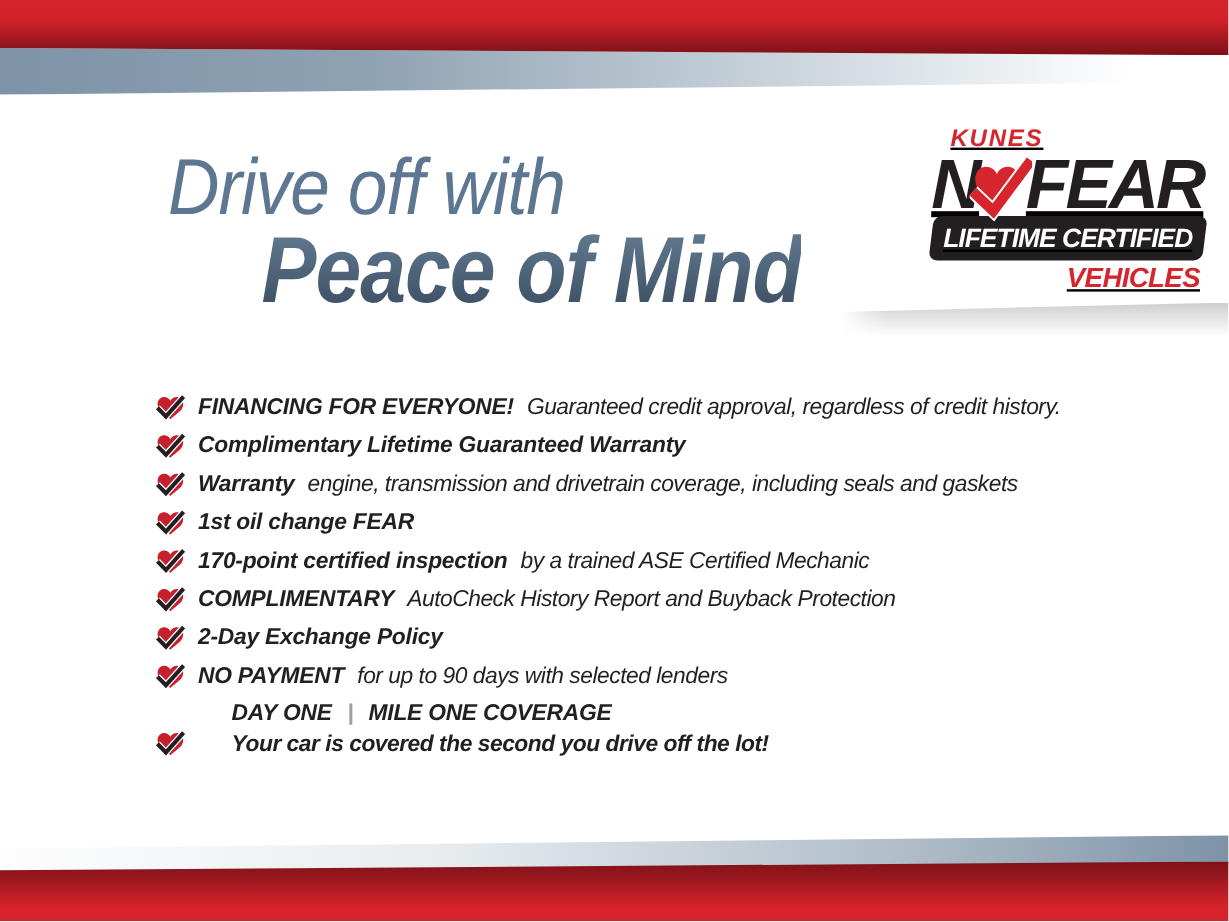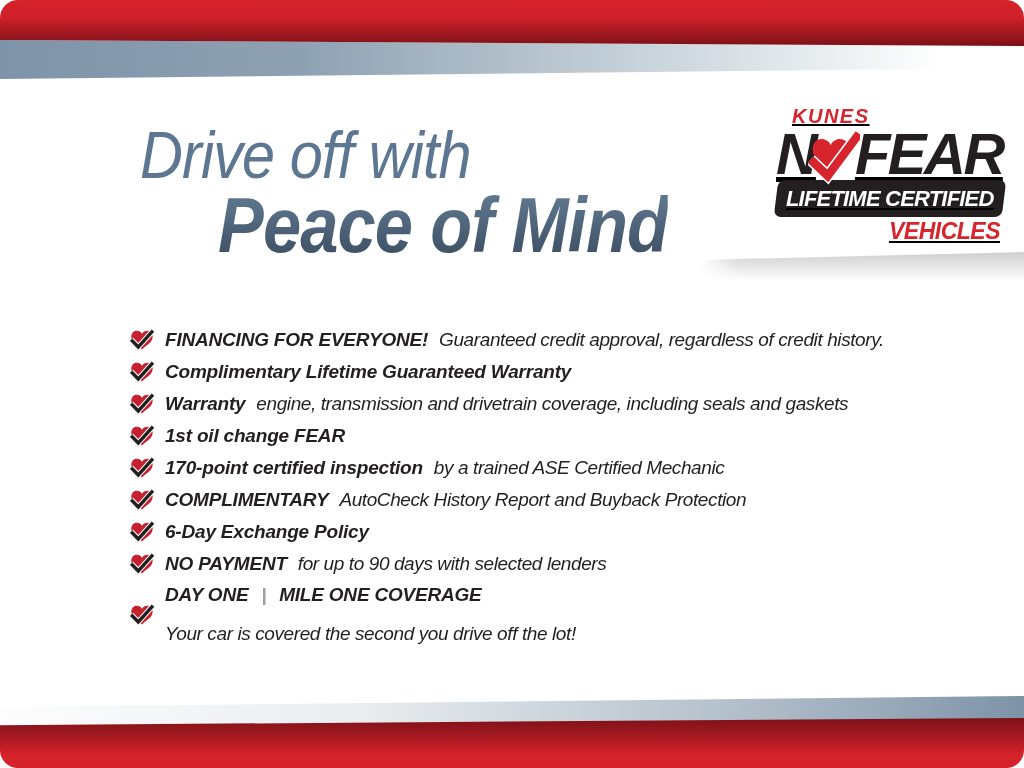--- a/index.html
+++ b/index.html
@@ -1,18 +1,18 @@
 <!DOCTYPE html>
 <html style="--red-bright: #d6222b; --red-dark: #7c1116; --steel-blue: #7e93a8; --heading-light: #5d7793; --heading-grad-top: #607990; --heading-grad-bottom: #3c4e62; --text: #231f20; --icon-red: #c6202e; --logo-red: #d6252c; --logo-black: #231f20; --sep-gray: #9aa0a6;"><head>
 <meta charset="utf-8">
 <style>
   * { margin:0; padding:0; box-sizing:border-box; }
   html,body { width:1024px; height:768px; background:#fff; overflow:hidden; }
   body { font-family:"Liberation Sans", sans-serif; }
-  .canvas { position:relative; width:1024px; height:768px; background:#fff; overflow:hidden;border-radius:18px; }
+  .canvas { position:relative; width:1024px; height:768px; background:#fff; overflow:hidden; }
 
   
   .bar { position:absolute; left:0; right:0; }
   .top-red {
     top:0; height:46px;
     background:linear-gradient(180deg, var(--red-bright,#d6222b) 0%, #d0212a 38%, #a01820 72%, var(--red-dark,#7c1116) 100%);
     clip-path:polygon(0 0, 100% 0, 100% 100%, 0 87%);
     z-index:3;
   }
   .top-silver {
@@ -95,22 +95,22 @@
   .benefits { position:absolute; left:129px; top:328px; width:880px; z-index:2; }
   .row { display:flex; align-items:center; margin-bottom:8px; white-space:nowrap; }
   .row-icon { width:26px; height:24px; flex:0 0 auto; margin-right:10px; }
   .row-text {
     font-size:19px; line-height:22px; font-style:italic; color:var(--text,#231f20);
     letter-spacing:-0.4px;
   }
   .row-text .b1, .row-text .b2 { font-weight:700; letter-spacing:-0.2px; }
   .row-text .sep { color:var(--sep-gray,#9aa0a6); font-weight:700; margin:0 8px; }
   .row-text .reg { margin-left:6px; font-weight:400; }
-  .row-text .sub { display:block; font-weight:400; margin-top:17px; }
-  .row:has(.sub) { align-items:center; }
+  .row-text .sub { display:block; font-weight:700; margin-top:4px; }
+  .row:has(.sub) { align-items:flex-end;gap:28px; }
   .row:has(.sub) .row-icon { margin-top:1px; }
 
   .ic-heart { fill:var(--icon-red,#c6202e); }
   .ic-check-under { fill:none; stroke:#ffffff; stroke-width:5.6; }
   .ic-check { fill:none; stroke:var(--logo-black,#231f20); stroke-width:3.4; }
   .lm-heart { fill:var(--logo-red,#d6252c); }
   .lm-check-under { fill:none; stroke:#ffffff; stroke-width:13; }
   .lm-check { fill:none; stroke:var(--logo-red,#d6252c); stroke-width:9.5; }
 </style>
 </head>
@@ -234,21 +234,21 @@
     </div>
   </div>
 
   <div class="row">
     <svg class="row-icon" viewBox="0 0 26 24" aria-hidden="true">
       <path class="ic-heart" d="M13 6 C11.5 2.8 6.8 1.6 4.1 4.2 C1.4 6.8 1.9 11.6 4.9 14.5 C7.3 16.8 10.9 19.4 13 21.4 C15.1 19.4 18.7 16.8 21.1 14.5 C24.1 11.6 24.6 6.8 21.9 4.2 C19.2 1.6 14.5 2.8 13 6 Z"></path>
       <path class="ic-check-under" d="M2.2 11.8 L9.3 19 L24 2.6"></path>
       <path class="ic-check" d="M2.2 11.8 L9.3 19 L24 2.6"></path>
     </svg>
     <div class="row-text">
-      <span class="b1">6-Day Exchange Policy</span>
+      <span class="b1">2-Day Exchange Policy</span>
       
       
       
       
     </div>
   </div>
 
   <div class="row">
     <svg class="row-icon" viewBox="0 0 26 24" aria-hidden="true">
       <path class="ic-heart" d="M13 6 C11.5 2.8 6.8 1.6 4.1 4.2 C1.4 6.8 1.9 11.6 4.9 14.5 C7.3 16.8 10.9 19.4 13 21.4 C15.1 19.4 18.7 16.8 21.1 14.5 C24.1 11.6 24.6 6.8 21.9 4.2 C19.2 1.6 14.5 2.8 13 6 Z"></path>

